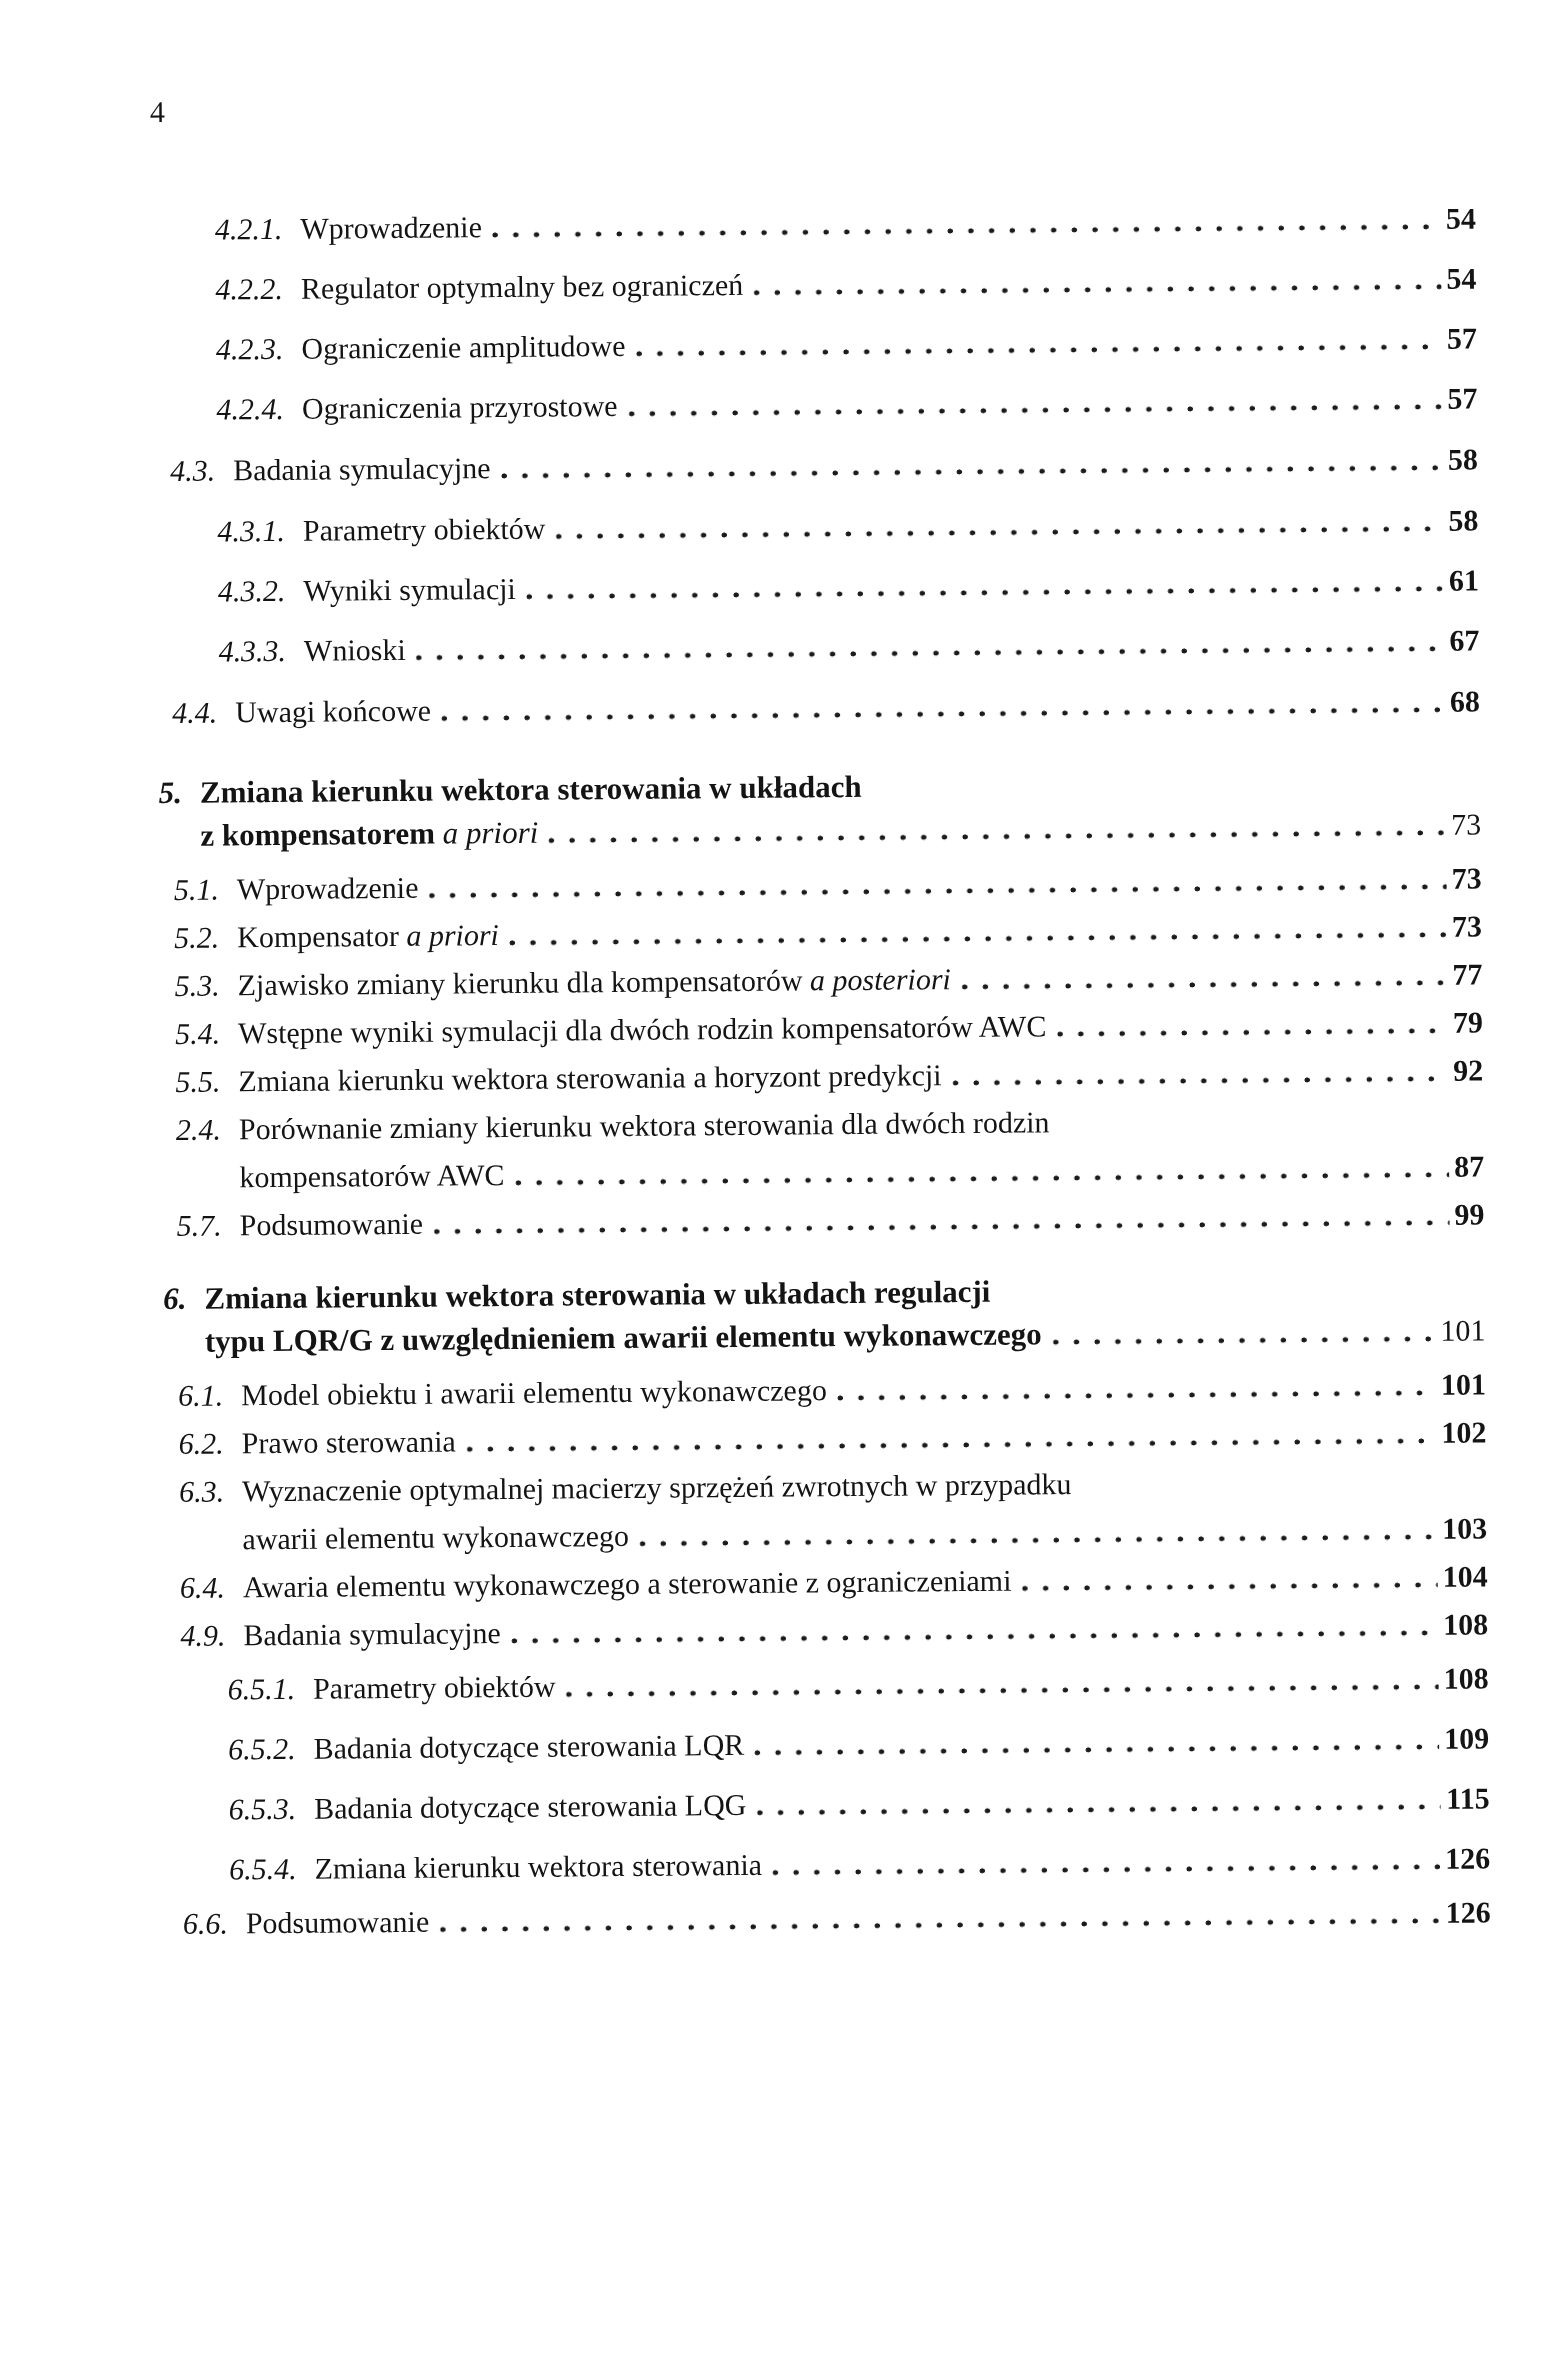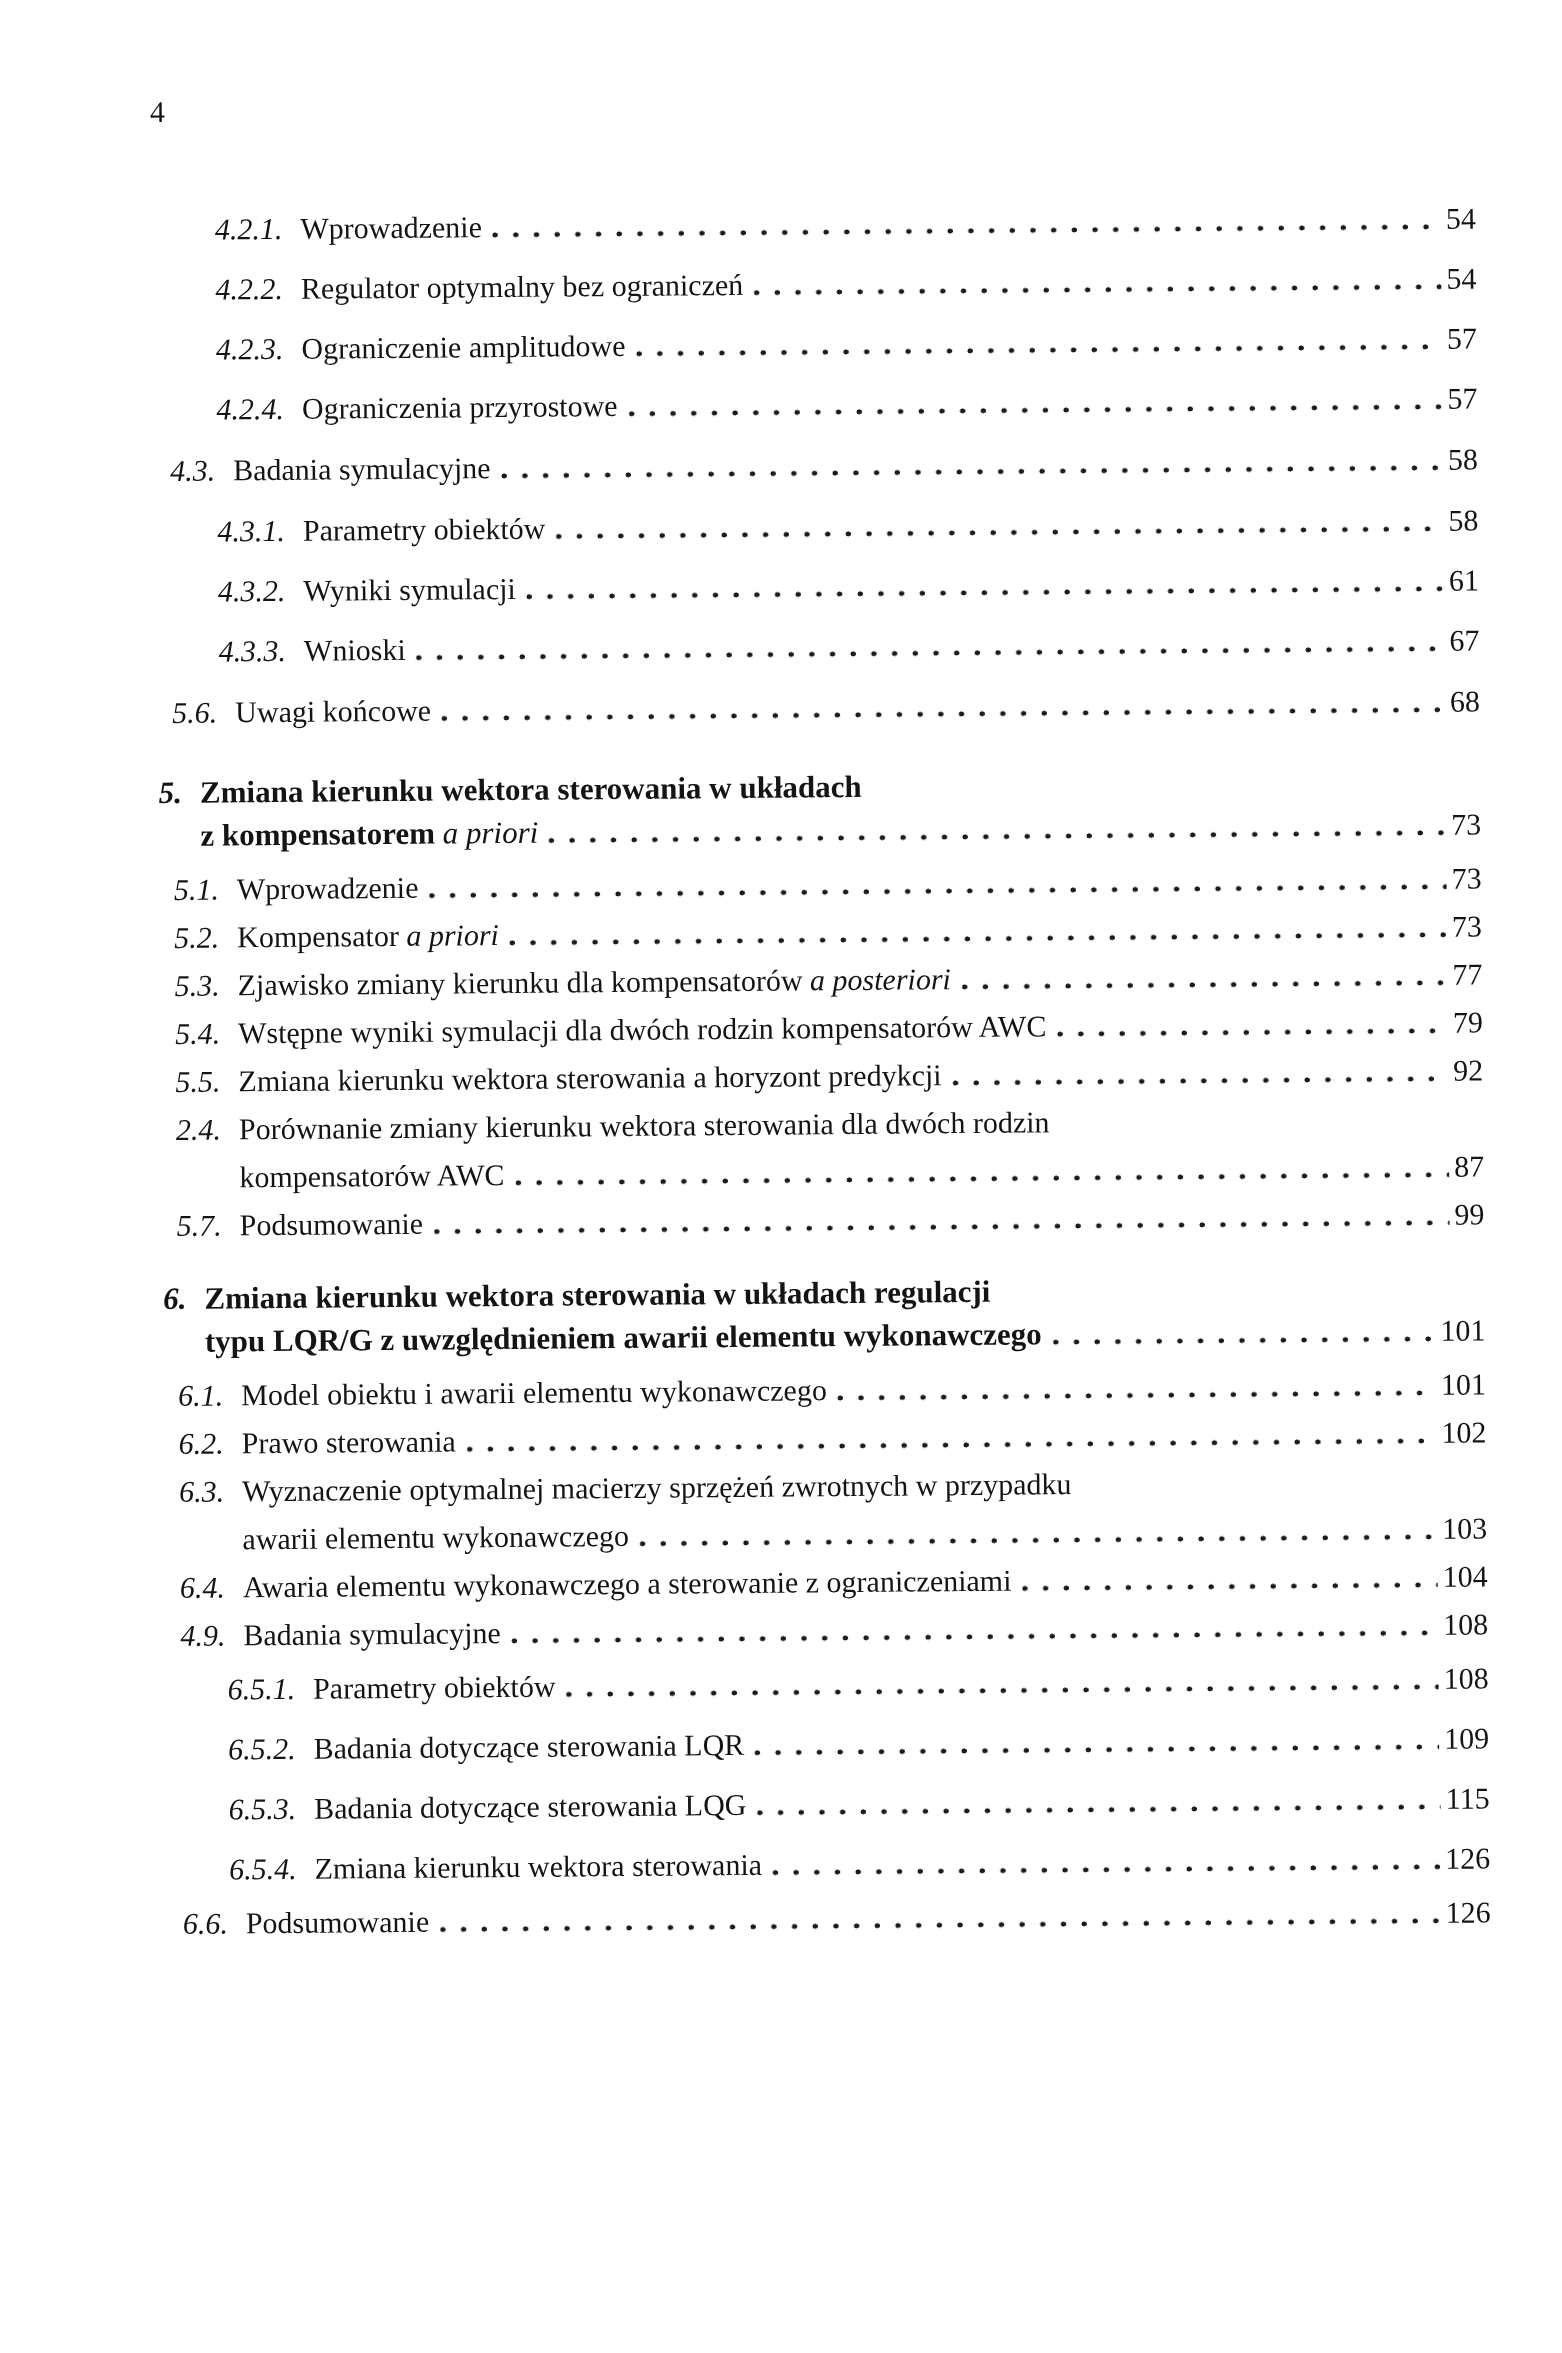--- a/index.html
+++ b/index.html
@@ -72,21 +72,21 @@
     min-width: 17px;
     height: 6.5px;
     margin: 0 5.2px 0 10.3px;
     position: relative;
     top: 1.3px;
     background-image: radial-gradient(circle at 3.2px 3.2px, #1b1b1b 2.4px, transparent 3px);
     background-size: 20.7px 6.5px;
     background-repeat: repeat-x;
     background-position: left bottom;
   }
-  .pg { flex: 0 0 auto; white-space: nowrap; }
+  .pg { flex: 0 0 auto; white-space: nowrap; font-weight: bold; }
 </style>
 </head>
 <body>
 
 <div class="page">
   <div class="scan">
     <div class="folio">4</div>
     <div class="toc">
         <div class="entry lvl3">
           <span class="num">4.2.1.</span>
@@ -162,21 +162,21 @@
           <span class="num">4.3.3.</span>
           <div class="body">
             <div class="line">
               <span class="txt"><span>Wnioski</span></span>
               <span class="leader"></span>
               <span class="pg">67</span>
             </div>
           </div>
         </div>
         <div class="entry lvl2 wide">
-          <span class="num">5.6.</span>
+          <span class="num">4.4.</span>
           <div class="body">
             <div class="line">
               <span class="txt"><span>Uwagi końcowe</span></span>
               <span class="leader"></span>
               <span class="pg">68</span>
             </div>
           </div>
         </div>
         <div class="entry lvl1 heading">
           <span class="num">5.</span>

